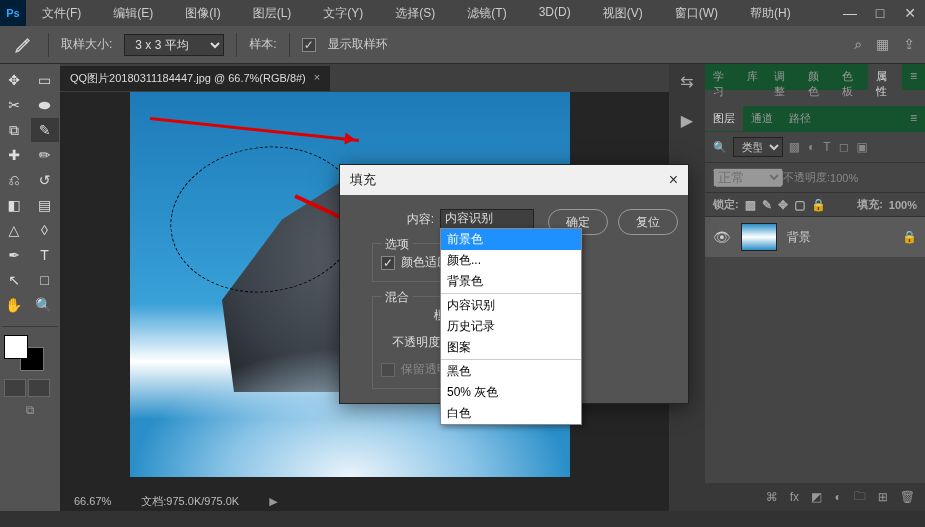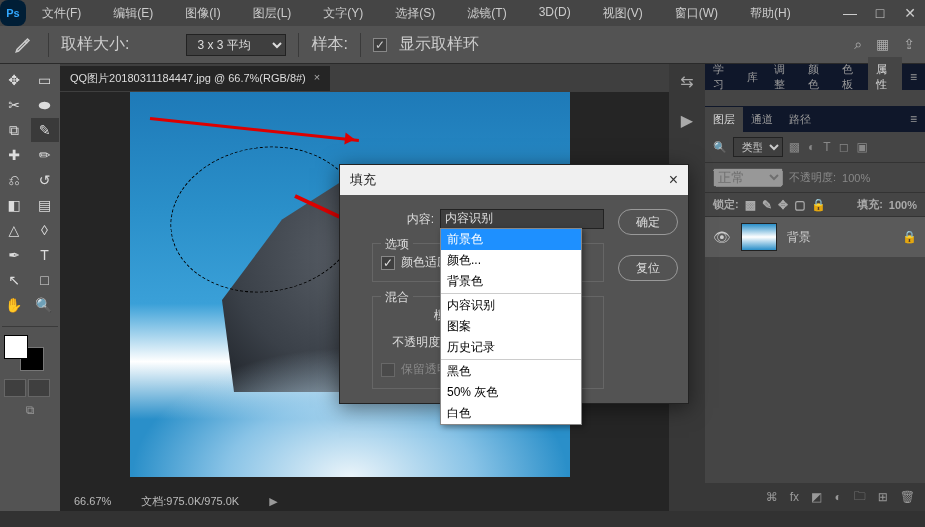--- a/index.html
+++ b/index.html
@@ -1,26 +1,26 @@
 <!DOCTYPE html>
 <html><head>
 <meta charset="utf-8">
 <style>
 * { margin: 0; padding: 0; box-sizing: border-box; font-family: "Microsoft YaHei", sans-serif; }
 body { background: #323232; width: 925px; height: 527px; overflow: hidden; font-size: 12px; color: #ccc; }
 .menubar { height: 26px; background: #454545; display: flex; align-items: center; padding-left: 0; }
-.ps-logo { width: 26px; height: 26px; background: #001e36; color: #31a8ff; display: flex; align-items: center; justify-content: center; font-weight: bold; font-size: 11px; border-radius: 8px; }
+.ps-logo { width: 26px; height: 26px; background: #001e36; color: #31a8ff; display: flex; align-items: center; justify-content: center; font-weight: bold; font-size: 11px; }
 .menu-items { display: flex; gap: 16px; margin-left: 8px; }
 .menu-item { padding: 5px 8px; cursor: pointer; font-size: 12px; }
 .window-controls { margin-left: auto; display: flex; }
 .win-btn { width: 30px; height: 26px; display: flex; align-items: center; justify-content: center; cursor: pointer; font-size: 14px; }
 .optbar { height: 38px; background: #535353; display: flex; align-items: center; padding: 0 10px; gap: 12px; border-bottom: 1px solid #2a2a2a; }
 .eyedrop-icon { width: 26px; height: 26px; display: flex; align-items: center; justify-content: center; }
-.opt-label { font-size: 16px; }
-.opt-select { background: #3f3f3f; border: 1px solid #222; color: #ddd; padding: 2px 18px 2px 6px; font-size: 12px; height: 22px; margin-left: 45px; }
+.opt-label { font-size: 12px; }
+.opt-select { background: #3f3f3f; border: 1px solid #222; color: #ddd; padding: 2px 18px 2px 6px; font-size: 12px; height: 22px; }
 .vsep { width: 1px; height: 24px; background: #3a3a3a; }
 .chk { width: 14px; height: 14px; border: 1px solid #888; display: inline-flex; align-items: center; justify-content: center; background: #3f3f3f; }
 .right-icons { margin-left: auto; display: flex; gap: 14px; }
 .right-icons span { cursor: pointer; font-size: 14px; color: #aaa; }
 .main { display: flex; height: 447px; }
 .toolbar { width: 60px; background: #535353; padding-top: 4px; }
 .tool-grid { display: grid; grid-template-columns: 1fr 1fr; gap: 1px; }
 .tool { width: 28px; height: 24px; display: flex; align-items: center; justify-content: center; cursor: pointer; font-size: 14px; color: #ddd; position: relative; }
 .tool.active { background: #3a3a3a; }
 .swatches { margin: 8px 4px; position: relative; width: 40px; height: 36px; }
@@ -37,27 +37,27 @@
 .splash { position: absolute; bottom: 0; left: 0; right: 0; height: 130px; background: radial-gradient(ellipse at 50% 100%, rgba(255,255,255,0.9) 0%, rgba(200,230,250,0.6) 40%, transparent 70%); }
 .sel-ellipse { position: absolute; left: 40px; top: 55px; width: 190px; height: 145px; border: 1.5px dashed #000; border-radius: 50%; transform: rotate(-8deg); }
 .red-arrow1 { position: absolute; left: 20px; top: 25px; width: 210px; height: 3px; background: #d00; transform: rotate(6deg); transform-origin: left; }
 .red-arrow1::after { content:''; position:absolute; right:-2px; top:-5px; border:6px solid transparent; border-left:10px solid #d00; }
 .red-arrow2 { position: absolute; left: 165px; top: 102px; width: 180px; height: 4px; background: #d00; transform: rotate(25deg); transform-origin: left; z-index: 50; }
 .red-arrow2::after { content:''; position:absolute; right:-2px; top:-5px; border:6px solid transparent; border-left:12px solid #d00; }
 .status { position: absolute; bottom: 0; left: 0; right: 12px; height: 20px; background: #252525; display: flex; align-items: center; gap: 30px; padding-left: 14px; font-size: 11px; color: #bbb; }
 .panels-strip { width: 36px; background: #383838; padding-top: 8px; display: flex; flex-direction: column; gap: 20px; align-items: center; }
 .panels-strip span { color: #aaa; font-size: 16px; cursor: pointer; }
 .panels { width: 220px; background: #454545; display: flex; flex-direction: column; }
-.panel-tabs { display: flex; height: 26px; background: #0f172a; align-items: center; }
+.panel-tabs { display: flex; height: 26px; background: #14532d; align-items: flex-start; }
 .ptab { padding: 5px 8px; font-size: 11px; color: #999; cursor: pointer; }
 .ptab.active { background: #454545; color: #ddd; }
 .ptab-menu { margin-left: auto; padding: 5px 8px; color: #999; cursor: pointer; }
 .layer-opts { display: flex; align-items: center; padding: 5px 8px; gap: 6px; border-bottom: 1px solid #333; }
 .layer-opts select, .layer-opts input { background: #3f3f3f; border: 1px solid #222; color: #ccc; font-size: 11px; padding: 1px 4px; height: 20px; }
-.layer-opts2 { display: flex; align-items: center; padding: 5px 8px; gap: 6px; border-bottom: 1px solid #333; font-size: 11px; color: #888; }
+.layer-opts2 { display: flex; align-items: center; padding: 5px 8px; border-bottom: 1px solid #333; font-size: 11px; color: #888; }
 .lock-row { display: flex; align-items: center; padding: 4px 8px; gap: 6px; font-size: 11px; color: #aaa; border-bottom: 1px solid #333; font-weight: bold; }
 .lock-row span.ico { font-size: 12px; cursor: pointer; }
 .layer-row { display: flex; align-items: center; padding: 6px 8px; gap: 10px; background: #5a5a5a; }
 .eye { font-size: 14px; cursor: pointer; }
 .thumb { width: 36px; height: 28px; background: linear-gradient(#2a8fc9,#fff,#2a8fc9); border: 1px solid #222; }
 .lock-r { margin-left: auto; color: #aaa; }
 .panel-footer { height: 28px; background: #383838; display: flex; align-items: center; justify-content: flex-end; gap: 12px; padding: 0 10px; margin-top: auto; }
 .panel-footer span { color: #999; font-size: 12px; cursor: pointer; }
 .filter-icons { display: flex; gap: 8px; color: #888; font-size: 12px; }
 .filter-icons span { cursor: pointer; }
@@ -65,21 +65,21 @@
 .dialog { position: absolute; left: 339px; top: 164px; width: 350px; background: #535353; border: 1px solid #222; z-index: 100; box-shadow: 0 4px 20px rgba(0,0,0,0.5); }
 .dlg-title { height: 30px; background: #f0f0f0; color: #222; display: flex; align-items: center; justify-content: space-between; padding: 0 10px; font-size: 13px; }
 .dlg-title .x { cursor: pointer; font-size: 16px; color: #333; }
 .dlg-body { padding: 14px 10px 14px 14px; display: flex; gap: 14px; color: #ddd; font-size: 12px; }
 .dlg-left { flex: 1; display: flex; flex-direction: column; gap: 14px; }
 .dlg-row { display: flex; align-items: center; gap: 6px; }
 .dlg-row label { width: 80px; text-align: right; }
 .dlg-sel { flex: 1; background: #3f3f3f; border: 1px solid #222; color: #ddd; height: 20px; padding: 0 4px; }
 .fieldset { border: 1px solid #666; padding: 10px 8px 10px 8px; position: relative; margin-left: 18px; }
 .fieldset .legend { position: absolute; top: -8px; left: 8px; background: #535353; padding: 0 4px; }
-.dlg-btns { display: flex; flex-direction: column; gap: 20px; }
+.dlg-btns { display: flex; flex-direction: row; gap: 10px; }
 .dlg-btn { width: 60px; height: 26px; border: 1px solid #999; border-radius: 13px; background: transparent; color: #ddd; cursor: pointer; font-size: 12px; display: flex; align-items: center; justify-content: center; }
 .dropdown { position: absolute; left: 440px; top: 228px; width: 142px; background: #fff; color: #000; font-size: 12px; z-index: 200; border: 1px solid #888; box-shadow: 2px 2px 6px rgba(0,0,0,0.4); }
 .dd-item { padding: 2px 6px; cursor: pointer; }
 .dd-item.sel { background: #1e90ff; color: #fff; }
 .dd-sep { height: 1px; background: #ccc; margin: 1px 0; }
 .small-icon { font-size: 11px; color: #999; }
 </style>
 </head>
 <body>
 
@@ -289,19 +289,19 @@
     </div>
   </div>
 </div>
 
 <div class="dropdown">
   <div class="dd-item sel">前景色</div>
   <div class="dd-item">颜色...</div>
   <div class="dd-item">背景色</div>
   <div class="dd-sep"></div>
   <div class="dd-item">内容识别</div>
+  <div class="dd-item">历史记录</div>
   <div class="dd-item">图案</div>
-  <div class="dd-item">历史记录</div>
   <div class="dd-sep"></div>
   <div class="dd-item">黑色</div>
   <div class="dd-item">50% 灰色</div>
   <div class="dd-item">白色</div>
 </div>
 
 </body></html>

